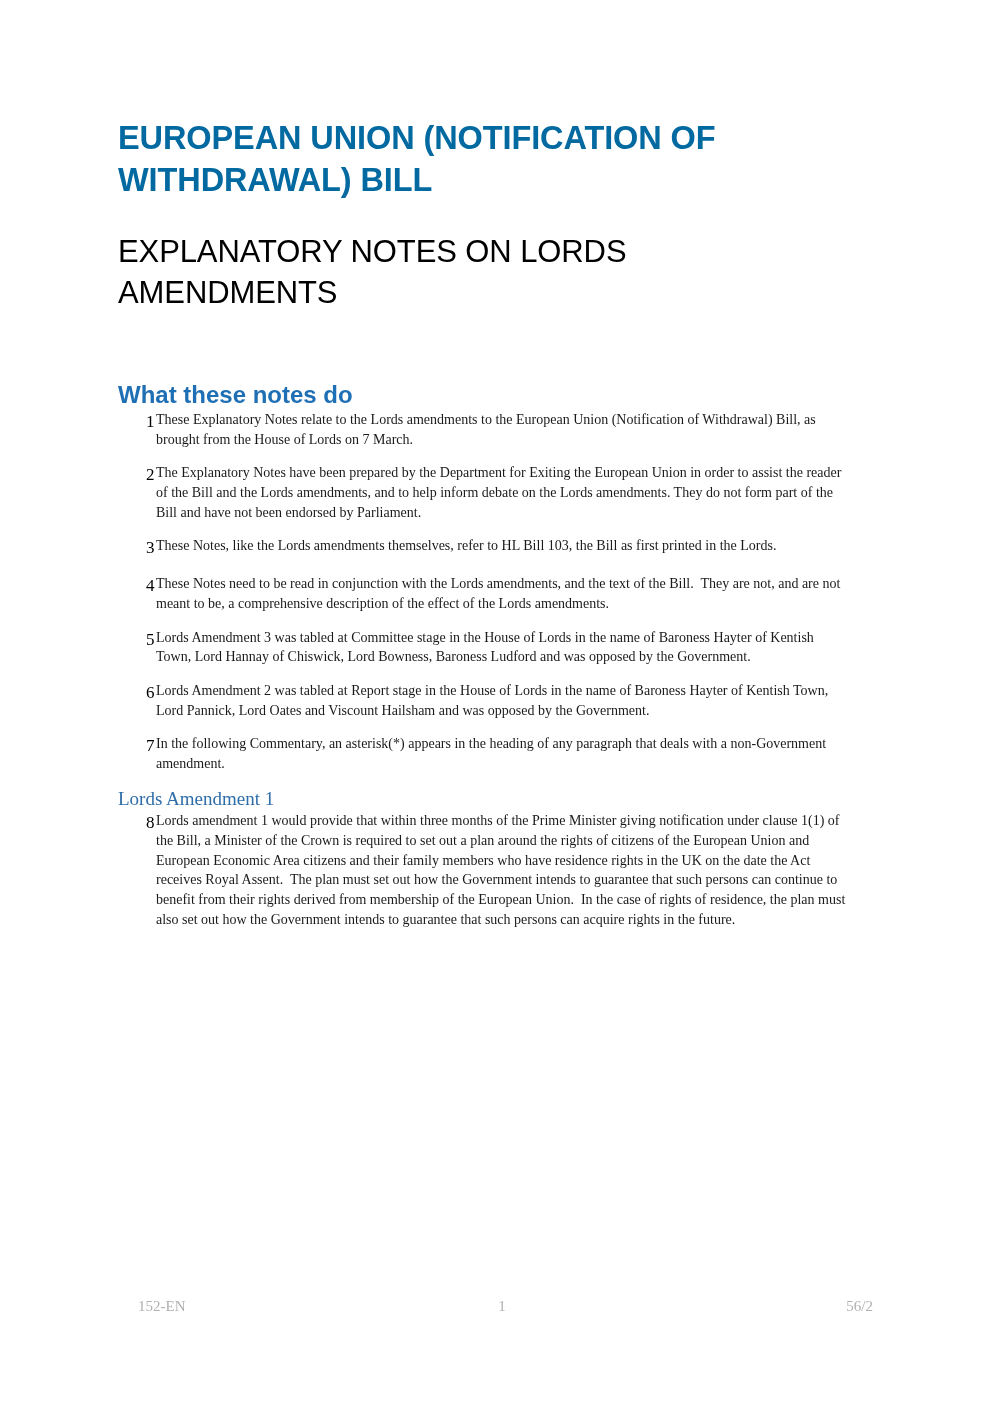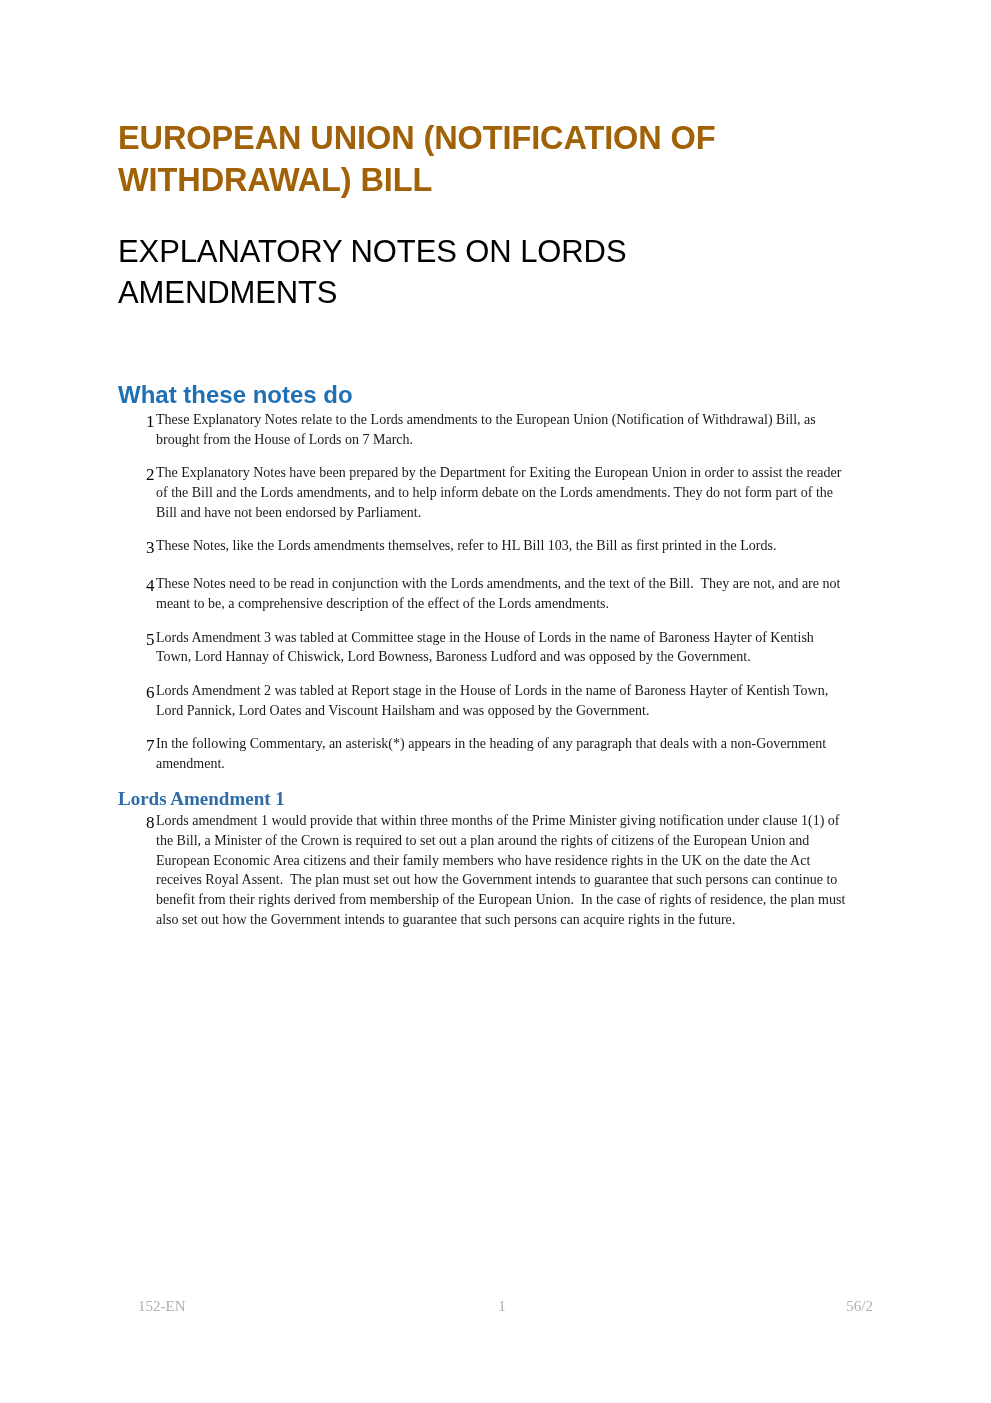--- a/index.html
+++ b/index.html
@@ -27,21 +27,21 @@
   }
 
   
   .doc-title {
     font-family: "Liberation Sans Narrow", "Liberation Sans", "DejaVu Sans", sans-serif;
     font-stretch: condensed;
     font-weight: 700;
     font-size: 32.5px;
     line-height: 1.29;
     letter-spacing: -0.1px;
-    color: #a16207;
+    color: #0369a1;
     margin: 0;
     max-width: 700px;
   }
   .doc-subtitle {
     font-family: "Liberation Sans Narrow", "Liberation Sans", "DejaVu Sans", sans-serif;
     font-stretch: condensed;
     font-weight: 400;
     font-size: 31px;
     line-height: 1.33;
     letter-spacing: -0.1px;
@@ -65,21 +65,21 @@
     font-stretch: condensed;
     font-weight: 700;
     font-size: 19.5px;
     line-height: 1.27;
     color: #1f6fb5;
     margin: 0;
     max-width: 748px;
   }
   .h3-blue {
     font-family: "Liberation Serif", "DejaVu Serif", serif;
-    font-weight: 700;
+    font-weight: 400;
     font-size: 19px;
     line-height: 1.25;
     color: #2e6da8;
     margin: 0;
   }
 
   
   .gap-before-whatnotes { margin-top: 68px; }
   .gap-before-list      { margin-top: 27px; }
   .gap-before-commentary{ margin-top: 30px; }

